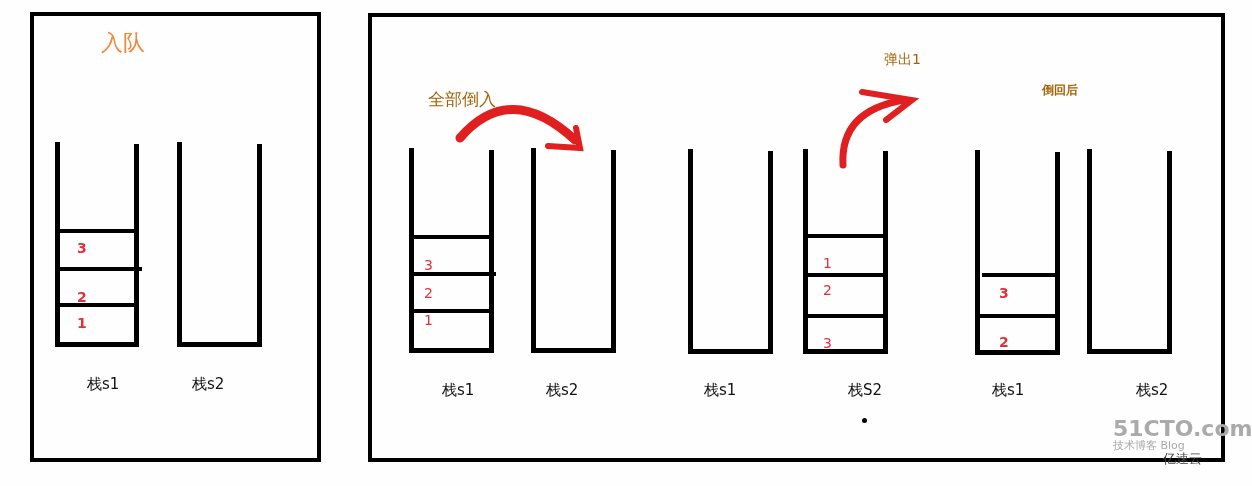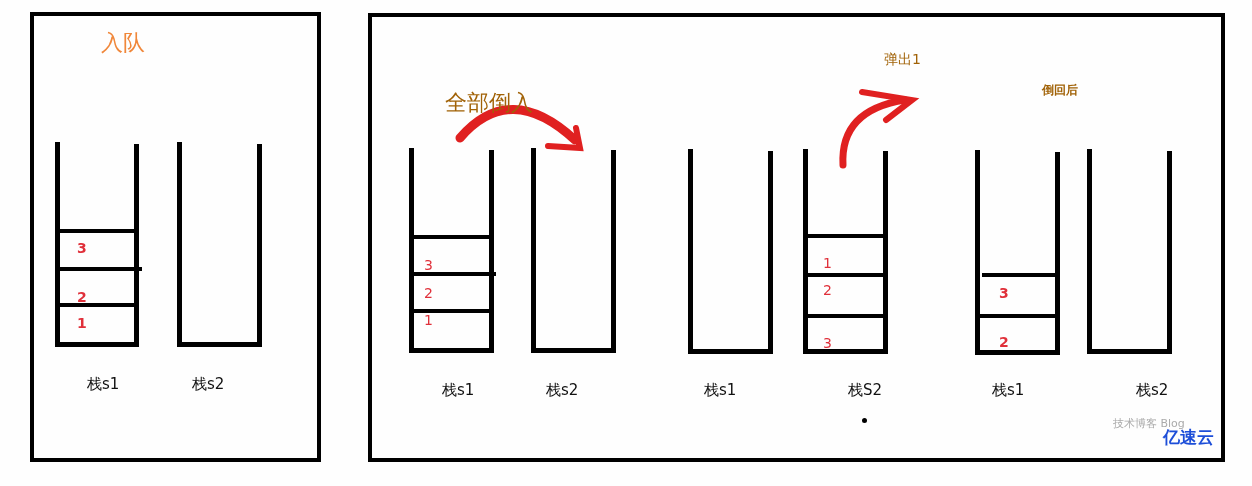--- a/index.html
+++ b/index.html
@@ -40,21 +40,21 @@
 
 <div class="panel" style="left:368px;top:13px;width:857px;height:449px;"></div>
 
 <svg width="1252" height="486">
   <path d="M460 138 Q510 80 575 140" stroke="#e02020" stroke-width="9" fill="none" stroke-linecap="round"></path>
   <path d="M548 146 L580 148 L576 128" stroke="#e02020" stroke-width="6" fill="none" stroke-linecap="round"></path>
   <path d="M843 165 Q840 110 905 100" stroke="#e02020" stroke-width="7" fill="none" stroke-linecap="round"></path>
   <path d="M862 92 L912 100 L886 120" stroke="#e02020" stroke-width="6" fill="none" stroke-linecap="round"></path>
 </svg>
 
-<div class="title-red" style="left:445px;top:88px;font-size:22px;">全部倒入</div>
+<div class="title-red" style="left:428px;top:88px;font-size:17px;">全部倒入</div>
 <div class="title-red" style="left:884px;top:51px;font-size:14px;">弹出1</div>
 <div class="title-red" style="left:1042px;top:82px;font-size:12px;font-weight:bold;">倒回后</div>
 
 <div>
   <div class="wall" style="left:409px;top:148px;width:5px;height:205px;"></div>
   <div class="wall" style="left:489px;top:150px;width:5px;height:203px;"></div>
   <div class="wall" style="left:409px;top:348px;width:85px;height:5px;"></div>
   <div class="wall" style="left:412px;top:235px;width:80px;height:4px;"></div>
   <div class="wall" style="left:412px;top:272px;width:84px;height:4px;"></div>
   <div class="wall" style="left:412px;top:309px;width:80px;height:4px;"></div>
@@ -101,15 +101,16 @@
 </div>
 <div>
   <div class="wall" style="left:1087px;top:149px;width:5px;height:205px;"></div>
   <div class="wall" style="left:1167px;top:151px;width:5px;height:203px;"></div>
   <div class="wall" style="left:1087px;top:349px;width:85px;height:5px;"></div>
 </div>
 <span class="label" style="left:992px;top:381px;">栈s1</span>
 <span class="label" style="left:1136px;top:381px;">栈s2</span>
 
 <div class="abs" style="left:1113px;top:418px;width:136px;color:#aaa;">
+  <div style="font-size:22px;font-weight:bold;line-height:22px;">51CTO.com</div>
   <div style="font-size:11px;line-height:12px;">技术博客 Blog</div>
-  <div style="font-size:17px;line-height:14px;padding-left:50px;color:#1d4ed8;font-weight:bold;">亿速云</div>
+  <div style="font-size:13px;line-height:14px;padding-left:50px;color:#404040;">亿速云</div>
 </div>
 
 </body></html>

